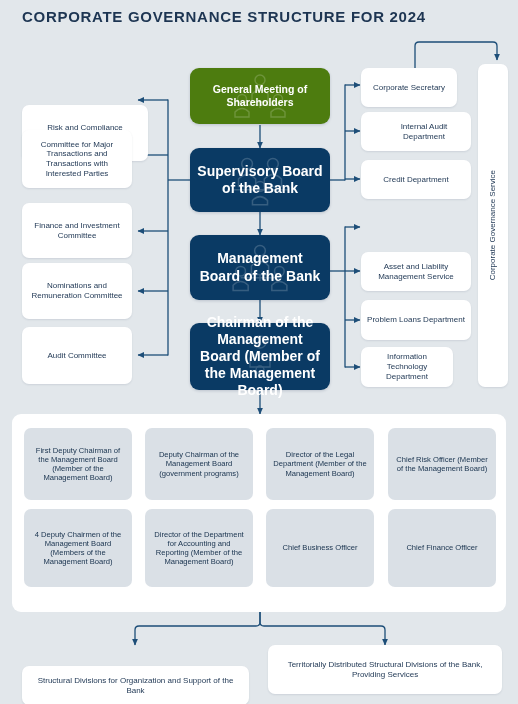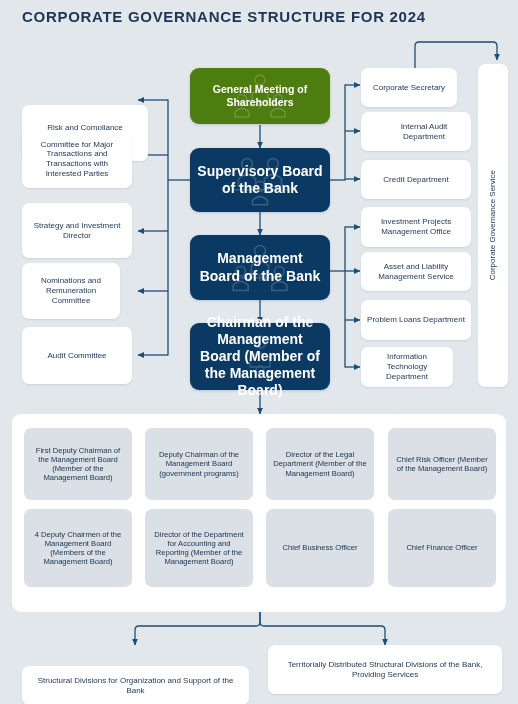--- a/index.html
+++ b/index.html
@@ -187,41 +187,38 @@
     <span class="boxtext">Chairman of the Management Board (Member of the Management Board)</span>
   </div>
 
   <div class="box white-box" style="left:22px;top:68px;width:126px;height:56px;margin-top:37px;">
     <span>Risk and Compliance Committee</span>
   </div>
   <div class="box white-box" style="left:22px;top:130px;width:110px;height:58px;">
     <span>Committee for Major Transactions and Transactions with Interested Parties</span>
   </div>
   <div class="box white-box" style="left:22px;top:203px;width:110px;height:55px;">
-    <span>Strategy and Investment Director</span>
-  </div>
-  <div class="box white-box" style="left:22px;top:263px;width:98px;height:56px;text-align:center;">
+    <span>Finance and Investment Committee</span>
+  </div>
+  <div class="box white-box" style="left:22px;top:263px;width:110px;height:56px;text-align:center;">
     <span>Nominations and Remuneration Committee</span>
   </div>
   <div class="box white-box" style="left:22px;top:327px;width:110px;height:57px;">
     <span>Audit Committee</span>
   </div>
 
   <div class="box white-box" style="left:361px;top:68px;width:96px;height:39px;">
     <span>Corporate Secretary</span>
   </div>
   <div class="box white-box" style="left:361px;top:112px;width:110px;height:39px;padding-left:16px;">
     <span>Internal Audit Department</span>
   </div>
   <div class="box white-box" style="left:361px;top:160px;width:110px;height:39px;">
     <span>Credit Department</span>
   </div>
-  <div class="box white-box" style="left:361px;top:207px;width:110px;height:40px;">
-    <span>Investment Projects Management Office</span>
-  </div>
   <div class="box white-box" style="left:361px;top:252px;width:110px;height:39px;">
     <span>Asset and Liability Management Service</span>
   </div>
   <div class="box white-box" style="left:361px;top:300px;width:110px;height:40px;">
     <span>Problem Loans Department</span>
   </div>
   <div class="box white-box" style="left:361px;top:347px;width:92px;height:40px;">
     <span>Information Technology Department</span>
   </div>
 

